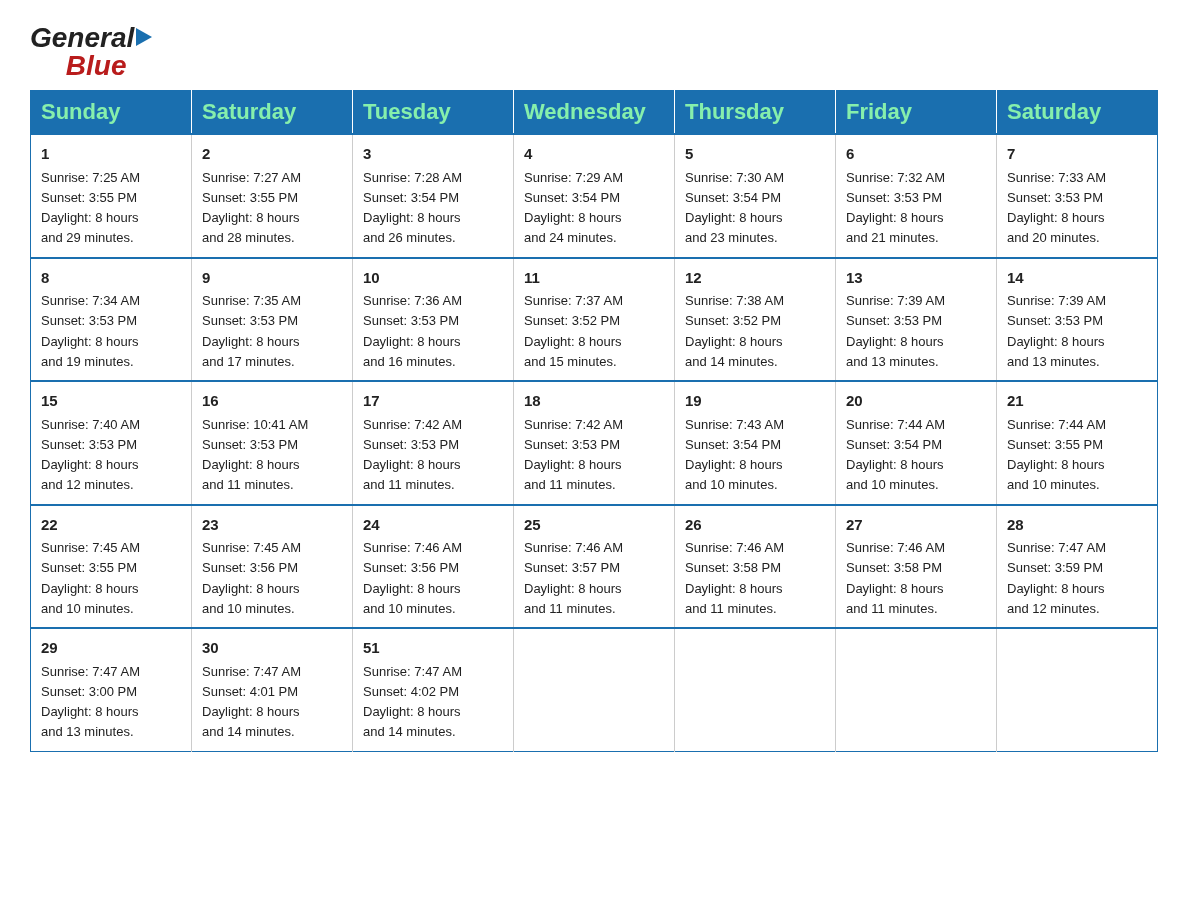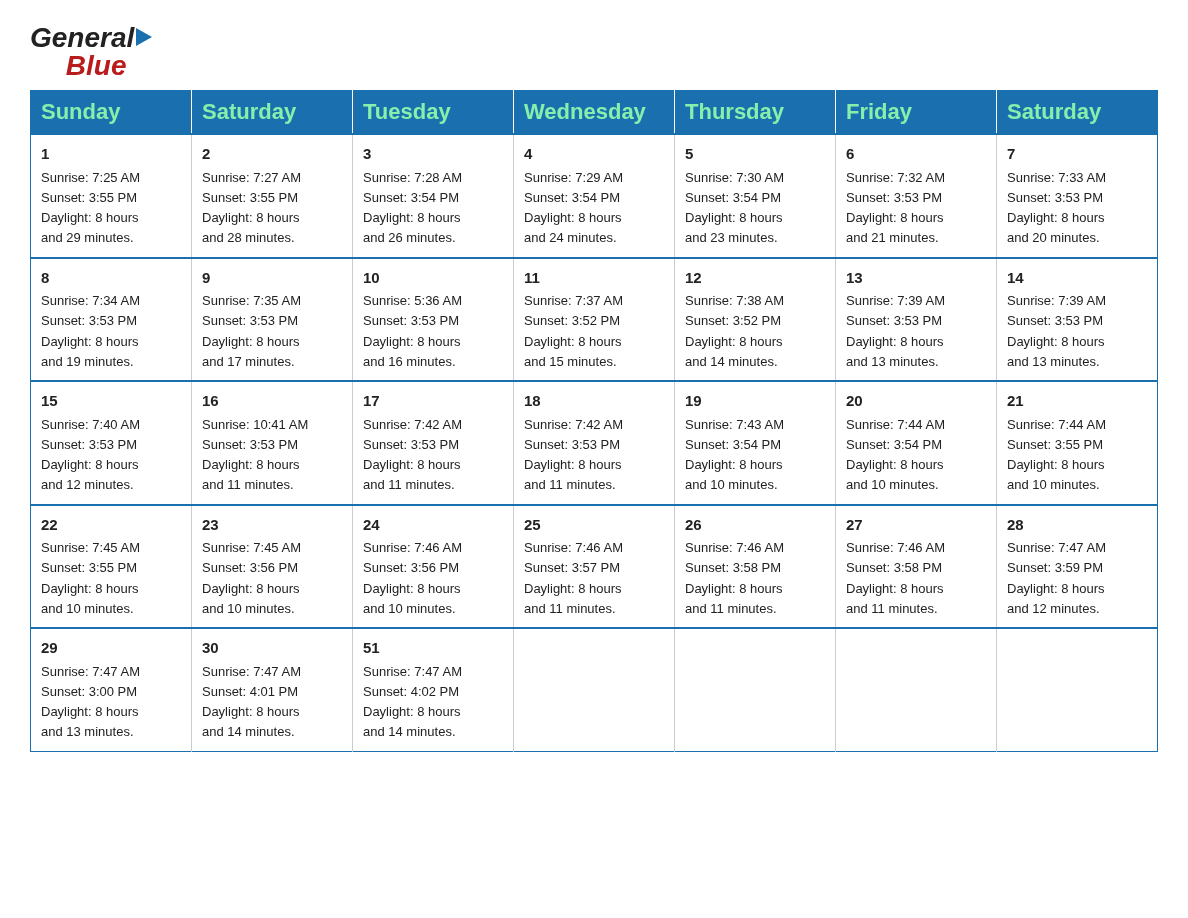--- a/index.html
+++ b/index.html
@@ -121,21 +121,21 @@
         <td><span class="day-number">2</span><span class="day-info">Sunrise: 7:27 AM</span><br><span class="day-info">Sunset: 3:55 PM</span><br><span class="day-info">Daylight: 8 hours<br>and 28 minutes.</span></td>
         <td><span class="day-number">3</span><span class="day-info">Sunrise: 7:28 AM</span><br><span class="day-info">Sunset: 3:54 PM</span><br><span class="day-info">Daylight: 8 hours<br>and 26 minutes.</span></td>
         <td><span class="day-number">4</span><span class="day-info">Sunrise: 7:29 AM</span><br><span class="day-info">Sunset: 3:54 PM</span><br><span class="day-info">Daylight: 8 hours<br>and 24 minutes.</span></td>
         <td><span class="day-number">5</span><span class="day-info">Sunrise: 7:30 AM</span><br><span class="day-info">Sunset: 3:54 PM</span><br><span class="day-info">Daylight: 8 hours<br>and 23 minutes.</span></td>
         <td><span class="day-number">6</span><span class="day-info">Sunrise: 7:32 AM</span><br><span class="day-info">Sunset: 3:53 PM</span><br><span class="day-info">Daylight: 8 hours<br>and 21 minutes.</span></td>
         <td><span class="day-number">7</span><span class="day-info">Sunrise: 7:33 AM</span><br><span class="day-info">Sunset: 3:53 PM</span><br><span class="day-info">Daylight: 8 hours<br>and 20 minutes.</span></td>
       </tr>
       <tr>
         <td><span class="day-number">8</span><span class="day-info">Sunrise: 7:34 AM</span><br><span class="day-info">Sunset: 3:53 PM</span><br><span class="day-info">Daylight: 8 hours<br>and 19 minutes.</span></td>
         <td><span class="day-number">9</span><span class="day-info">Sunrise: 7:35 AM</span><br><span class="day-info">Sunset: 3:53 PM</span><br><span class="day-info">Daylight: 8 hours<br>and 17 minutes.</span></td>
-        <td><span class="day-number">10</span><span class="day-info">Sunrise: 5:36 AM</span><br><span class="day-info">Sunset: 3:53 PM</span><br><span class="day-info">Daylight: 8 hours<br>and 16 minutes.</span></td>
+        <td><span class="day-number">10</span><span class="day-info">Sunrise: 7:36 AM</span><br><span class="day-info">Sunset: 3:53 PM</span><br><span class="day-info">Daylight: 8 hours<br>and 16 minutes.</span></td>
         <td><span class="day-number">11</span><span class="day-info">Sunrise: 7:37 AM</span><br><span class="day-info">Sunset: 3:52 PM</span><br><span class="day-info">Daylight: 8 hours<br>and 15 minutes.</span></td>
         <td><span class="day-number">12</span><span class="day-info">Sunrise: 7:38 AM</span><br><span class="day-info">Sunset: 3:52 PM</span><br><span class="day-info">Daylight: 8 hours<br>and 14 minutes.</span></td>
         <td><span class="day-number">13</span><span class="day-info">Sunrise: 7:39 AM</span><br><span class="day-info">Sunset: 3:53 PM</span><br><span class="day-info">Daylight: 8 hours<br>and 13 minutes.</span></td>
         <td><span class="day-number">14</span><span class="day-info">Sunrise: 7:39 AM</span><br><span class="day-info">Sunset: 3:53 PM</span><br><span class="day-info">Daylight: 8 hours<br>and 13 minutes.</span></td>
       </tr>
       <tr>
         <td><span class="day-number">15</span><span class="day-info">Sunrise: 7:40 AM</span><br><span class="day-info">Sunset: 3:53 PM</span><br><span class="day-info">Daylight: 8 hours<br>and 12 minutes.</span></td>
         <td><span class="day-number">16</span><span class="day-info">Sunrise: 10:41 AM</span><br><span class="day-info">Sunset: 3:53 PM</span><br><span class="day-info">Daylight: 8 hours<br>and 11 minutes.</span></td>
         <td><span class="day-number">17</span><span class="day-info">Sunrise: 7:42 AM</span><br><span class="day-info">Sunset: 3:53 PM</span><br><span class="day-info">Daylight: 8 hours<br>and 11 minutes.</span></td>
         <td><span class="day-number">18</span><span class="day-info">Sunrise: 7:42 AM</span><br><span class="day-info">Sunset: 3:53 PM</span><br><span class="day-info">Daylight: 8 hours<br>and 11 minutes.</span></td>

